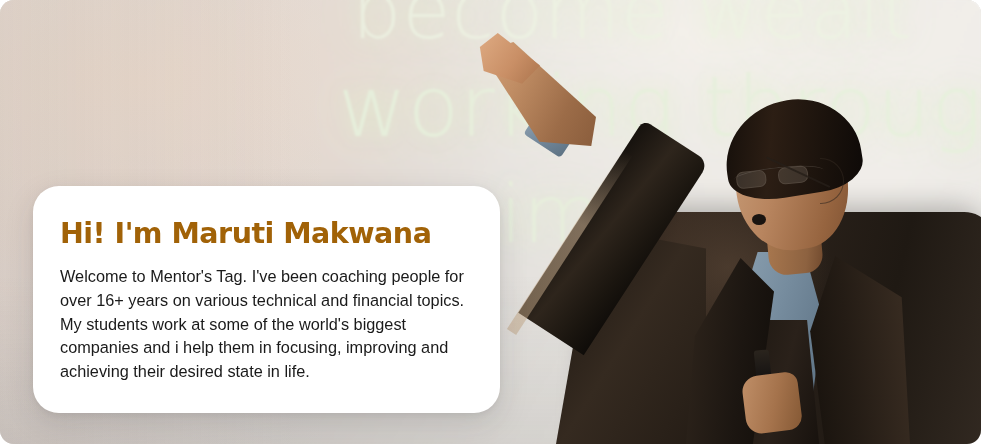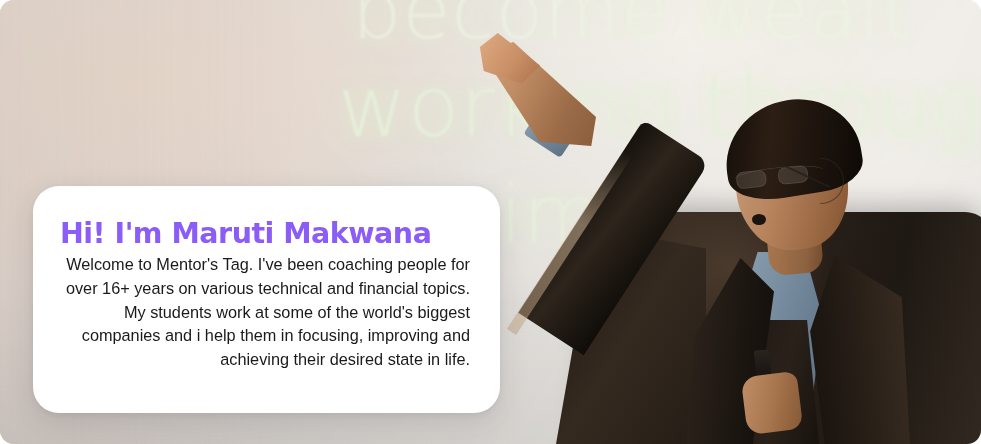--- a/index.html
+++ b/index.html
@@ -282,37 +282,36 @@
     width: 467px;
     height: 227px;
     background: #ffffff;
     border-radius: 26px;
     box-shadow: 0 10px 30px rgba(40,38,44,0.13),
                 0 2px 8px rgba(40,38,44,0.07);
     padding: 32px 30px 26px 27px;
   }
 
   .card-title {
-    color: #8b5cf6;
+    color: #a16207;
     font-family: "DejaVu Sans", sans-serif;
     font-size: 28.5px;
     font-weight: 700;
     letter-spacing: -0.5px;
     line-height: 1.1;
-    margin-bottom: 4px;
+    margin-bottom: 16px;
   }
 
   .card-body {
     color: #1a1a1a;
     font-family: "Liberation Sans", sans-serif;
     font-size: 16.3px;
     font-weight: 400;
     line-height: 23.6px;
     max-width: 430px;
-    text-align: right;
   }
 </style>
 </head>
 <body>
 
 <div id="hero">
 
   <div class="photo">
 
     <div class="wall"></div>

